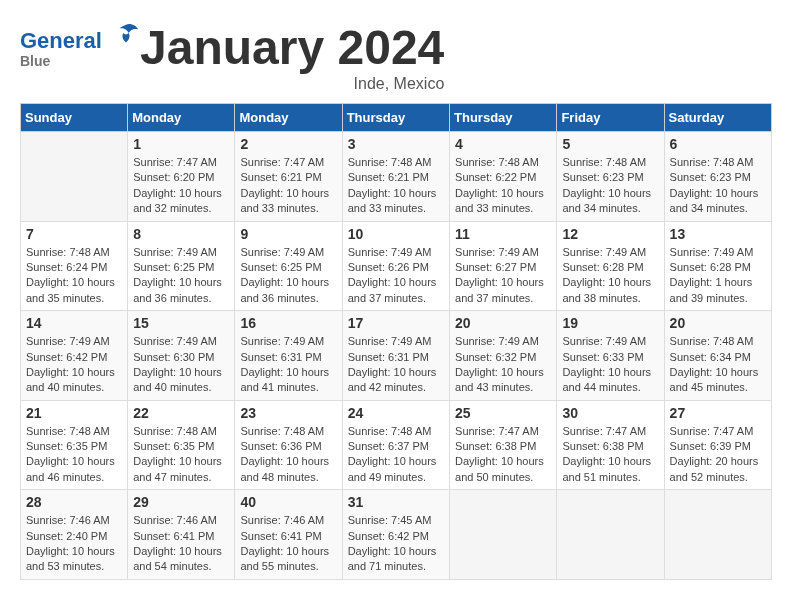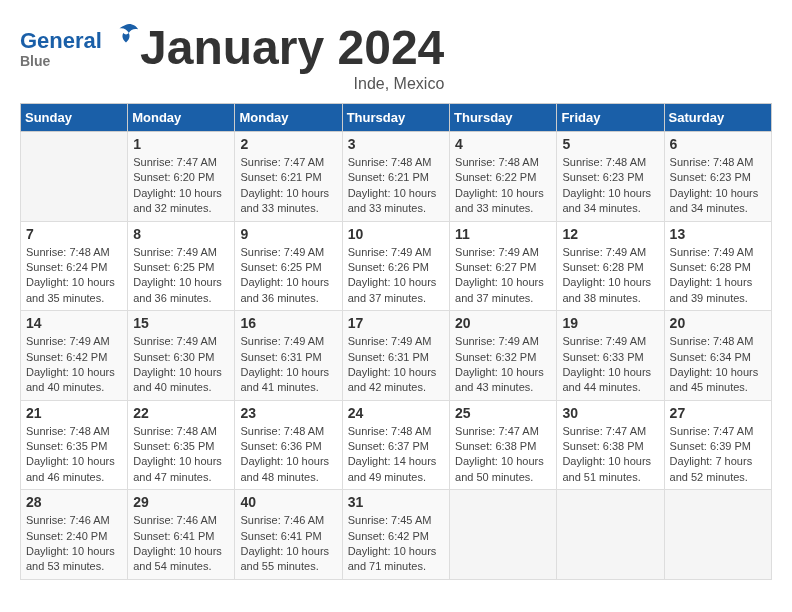--- a/index.html
+++ b/index.html
@@ -314,21 +314,21 @@
           <div>Sunrise: 7:48 AM</div>
           <div>Sunset: 6:36 PM</div>
           <div>Daylight: 10 hours and 48 minutes.</div>
         </div>
         </td>
         <td>
           <span class="day-number">24</span>
         <div class="day-info">
           <div>Sunrise: 7:48 AM</div>
           <div>Sunset: 6:37 PM</div>
-          <div>Daylight: 14 hours and 49 minutes.</div>
+          <div>Daylight: 10 hours and 49 minutes.</div>
         </div>
         </td>
         <td>
           <span class="day-number">25</span>
         <div class="day-info">
           <div>Sunrise: 7:47 AM</div>
           <div>Sunset: 6:38 PM</div>
           <div>Daylight: 10 hours and 50 minutes.</div>
         </div>
         </td>
@@ -338,21 +338,21 @@
           <div>Sunrise: 7:47 AM</div>
           <div>Sunset: 6:38 PM</div>
           <div>Daylight: 10 hours and 51 minutes.</div>
         </div>
         </td>
         <td>
           <span class="day-number">27</span>
         <div class="day-info">
           <div>Sunrise: 7:47 AM</div>
           <div>Sunset: 6:39 PM</div>
-          <div>Daylight: 7 hours and 52 minutes.</div>
+          <div>Daylight: 20 hours and 52 minutes.</div>
         </div>
         </td>
       </tr>
       <tr>
         <td>
           <span class="day-number">28</span>
         <div class="day-info">
           <div>Sunrise: 7:46 AM</div>
           <div>Sunset: 2:40 PM</div>
           <div>Daylight: 10 hours and 53 minutes.</div>

